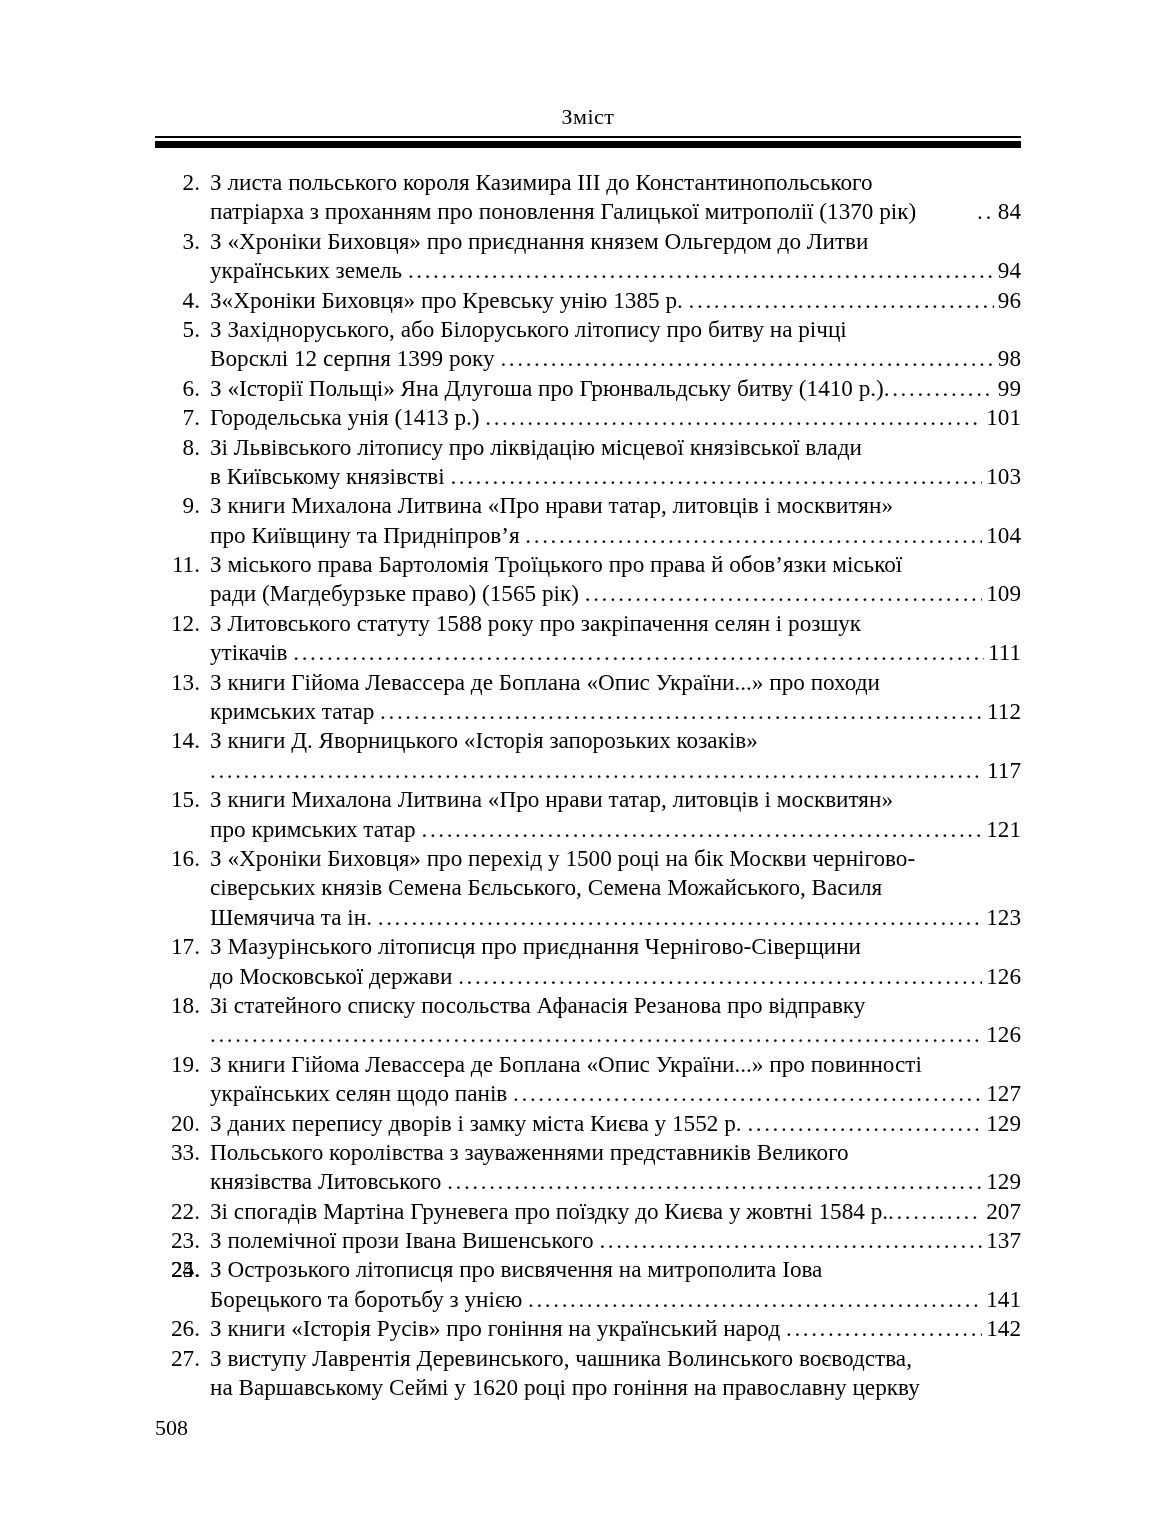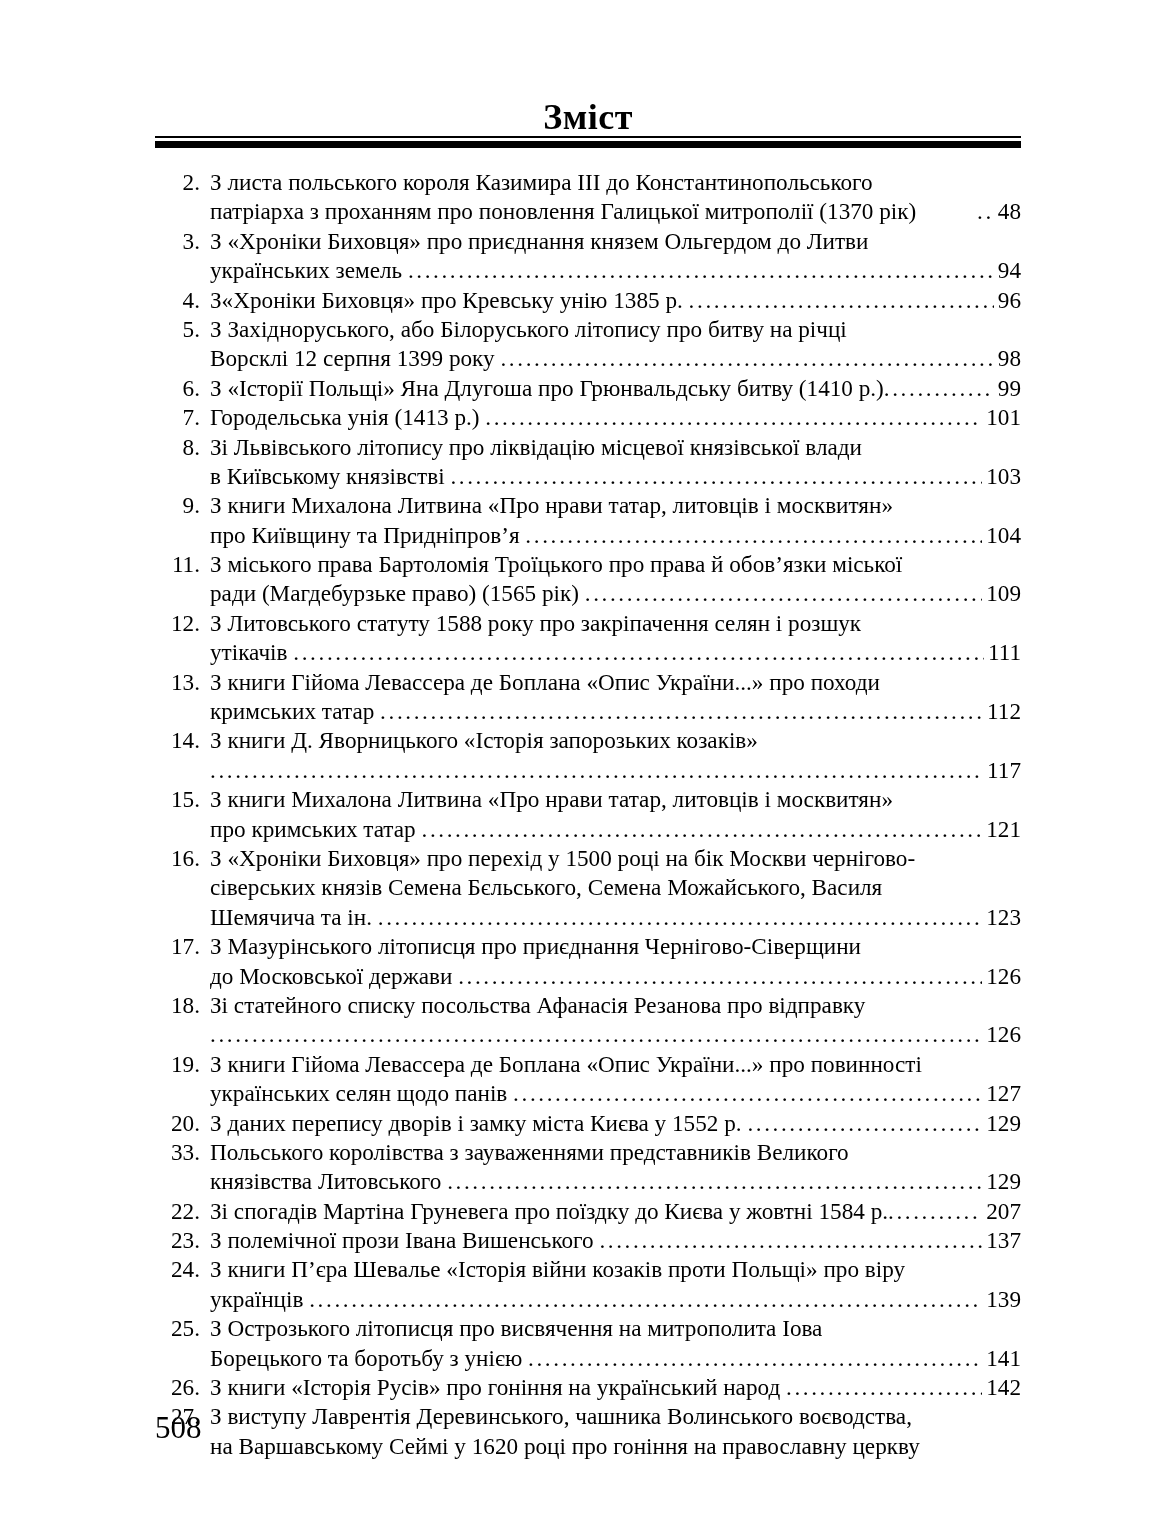--- a/index.html
+++ b/index.html
@@ -23,22 +23,22 @@
     height: 1537px;
   }
 
   
   .page-title {
     position: absolute;
     left: 155px;
     top: 100px;
     width: 866px;
     text-align: center;
-    font-size: 36px;
-    font-weight: bold;
+    font-size: 22px;
+    font-weight: normal;
     letter-spacing: 0.5px;
     line-height: 34px;
   }
 
   .rule-wrap {
     position: absolute;
     left: 155px;
     top: 136px;
     width: 866px;
   }
@@ -133,21 +133,21 @@
     white-space: pre;
     padding-left: 4px;
   }
   .leaders.nodots::before { content: ""; }
 
   
   .folio {
     position: absolute;
     left: 155px;
     top: 1410px;
-    font-size: 31px;
+    font-size: 22px;
     line-height: 36px;
   }
 </style>
 </head>
 <body>
 
 <div class="page">
 
   <div class="page-title">Зміст</div>
 
@@ -160,21 +160,21 @@
   <div class="toc" id="toc-list">
       <div class="toc-entry">
         <span class="entry-num">2.</span>
         <span class="entry-body">
           <span class="entry-line">З листа польського короля Казимира III до Константинопольського</span>
           <span class="entry-line">
             <span class="line-flex">
               <span class="line-text">патріарха з проханням про поновлення Галицької митрополії (1370 рік) </span>
               <span class="leaders nodots"></span>
               <span class="leaders short-dots nodots"> .. </span>
-              <span class="page-num">48</span>
+              <span class="page-num">84</span>
             </span>
           </span>
         </span>
       </div>
       <div class="toc-entry">
         <span class="entry-num">3.</span>
         <span class="entry-body">
           <span class="entry-line">З «Хроніки Биховця» про приєднання князем Ольгердом до Литви</span>
           <span class="entry-line">
             <span class="line-flex">
@@ -420,30 +420,20 @@
             <span class="line-flex">
               <span class="line-text">З полемічної прози Івана Вишенського </span>
               <span class="leaders"></span>
               <span class="page-num">137</span>
             </span>
           </span>
         </span>
       </div>
       <div class="toc-entry">
         <span class="entry-num">24.</span>
-        <span class="entry-body">
-          <span class="entry-line">З книги П’єра Шевалье «Історія війни козаків проти Польщі» про віру</span>
-          <span class="entry-line">
-            <span class="line-flex">
-              <span class="line-text">українців </span>
-              <span class="leaders"></span>
-              <span class="page-num">139</span>
-            </span>
-          </span>
-        </span>
       </div>
       <div class="toc-entry">
         <span class="entry-num">25.</span>
         <span class="entry-body">
           <span class="entry-line">З Острозького літописця про висвячення на митрополита Іова</span>
           <span class="entry-line">
             <span class="line-flex">
               <span class="line-text">Борецького та боротьбу з унією </span>
               <span class="leaders"></span>
               <span class="page-num">141</span>

